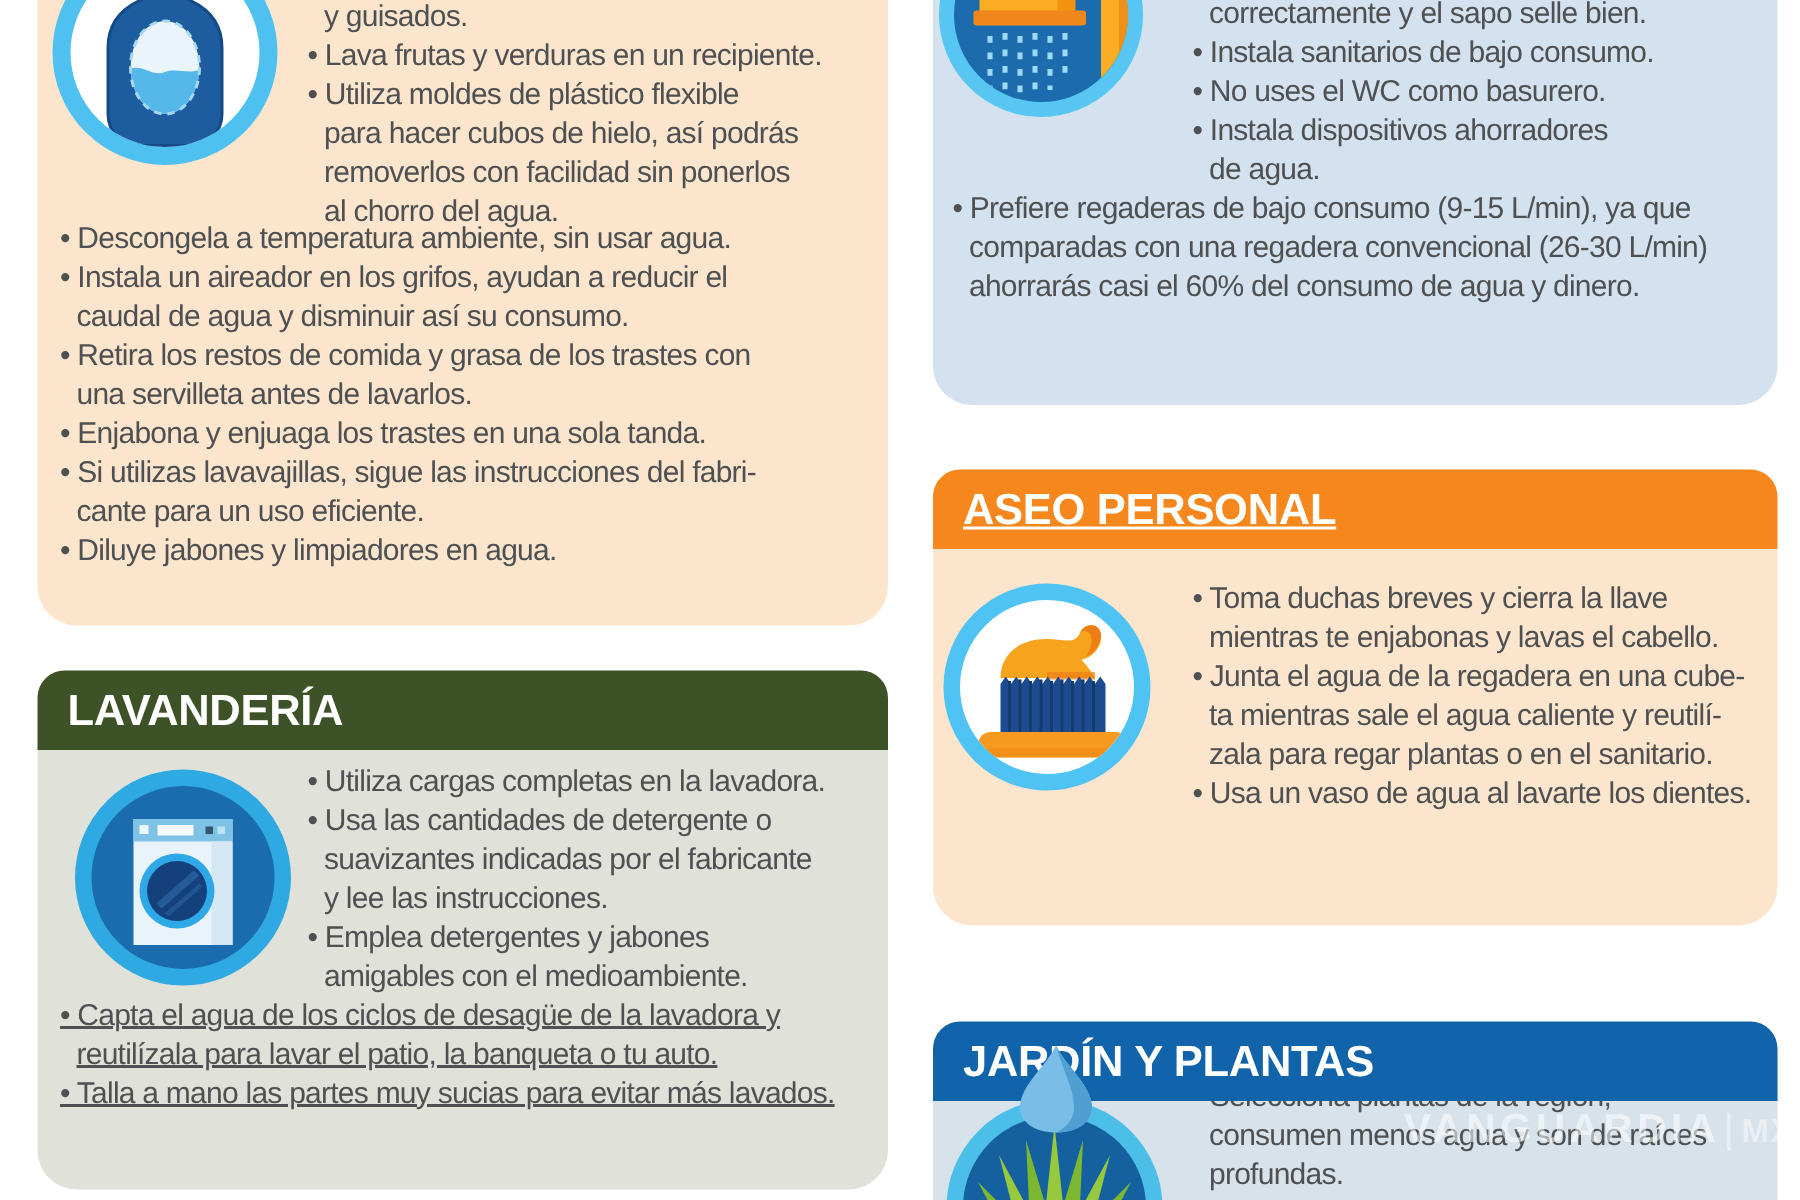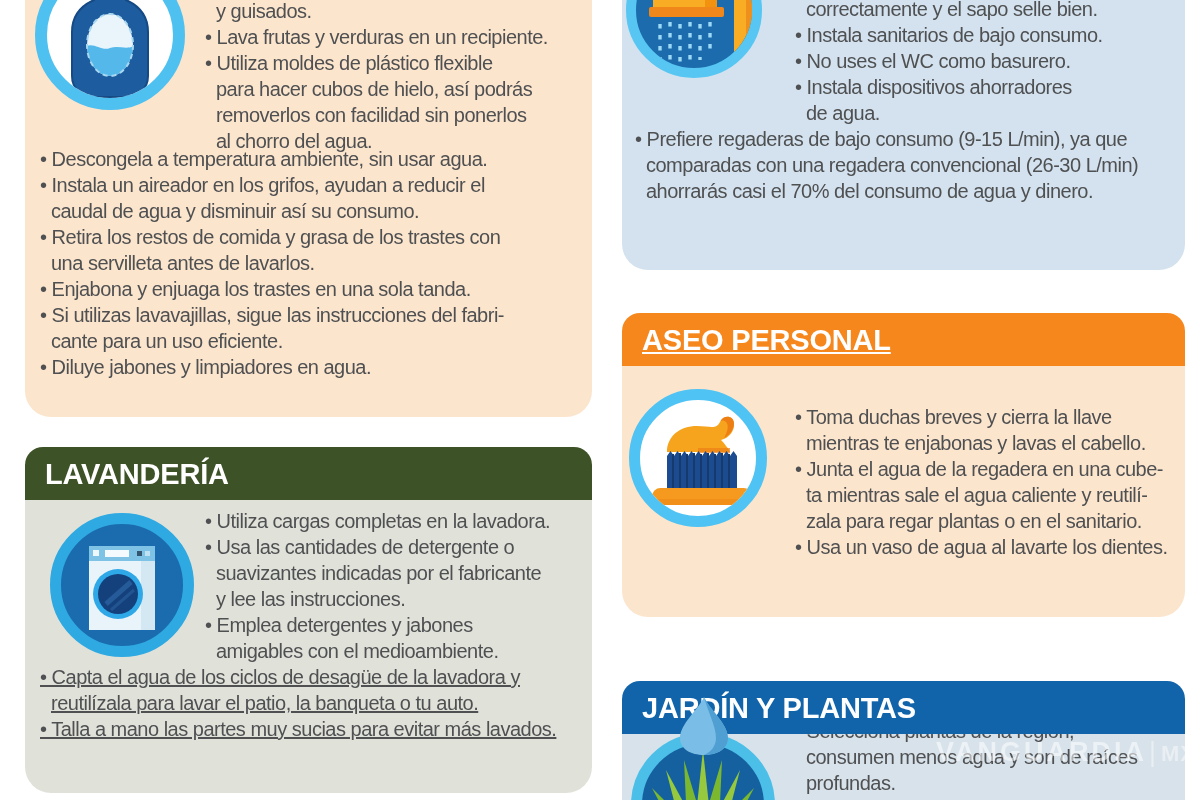--- a/index.html
+++ b/index.html
@@ -119,21 +119,21 @@
     <div class="ln cont">correctamente y el sapo selle bien.</div>
     <div class="ln">• Instala sanitarios de bajo consumo.</div>
     <div class="ln">• No uses el WC como basurero.</div>
     <div class="ln">• Instala dispositivos ahorradores</div>
     <div class="ln cont">de agua.</div>
   </div>
 
   <div class="tcol" style="left:635px;top:126px;">
     <div class="ln">• Prefiere regaderas de bajo consumo (9-15 L/min), ya que</div>
     <div class="ln cont">comparadas con una regadera convencional (26-30 L/min)</div>
-    <div class="ln cont">ahorrarás casi el 70% del consumo de agua y dinero.</div>
+    <div class="ln cont">ahorrarás casi el 60% del consumo de agua y dinero.</div>
   </div>
 
   <div class="hdr" style="left:622px;top:313px;width:563px;background:#f6871d;text-decoration:underline;">
     <span>ASEO PERSONAL</span>
   </div>
   <div class="panel" style="left:622px;top:366px;width:563px;height:251px;background:#fce5cd;border-radius:0 0 26px 26px;"></div>
 
   <div class="circle" style="left:629px;top:389px;width:138px;height:138px;border:11px solid #4fc3f3;background:#ffffff;">
     <svg viewBox="0 0 116 116" width="116" height="116">
       <path d="M27 52 C27 36 40 26 57 26 C70 26 76 30 80 22 C83 15 93 15 94 23 C95 31 89 38 81 40 C84 43 88 48 90 52 Z" fill="#f6a31e"></path>
@@ -149,21 +149,21 @@
           <line x1="68" y1="53" x2="68" y2="88"></line>
         <line x1="75" y1="54" x2="75" y2="88"></line>
           <line x1="82" y1="53" x2="82" y2="88"></line>
         <line x1="89" y1="54" x2="89" y2="88"></line>
       </g>
       <rect x="12" y="88" width="100" height="17" rx="8.5" fill="#f59a1e"></rect>
       <path d="M14 99 a8.5 8.5 0 0 0 6.5 6 h86 a8.5 8.5 0 0 0 5 -6 z" fill="#ef8716" opacity="0.55"></path>
     </svg>
   </div>
 
-  <div class="tcol" style="left:795px;top:404px;">
+  <div class="tcol" style="left:795px;top:386px;">
     <div class="ln">• Toma duchas breves y cierra la llave</div>
     <div class="ln cont">mientras te enjabonas y lavas el cabello.</div>
     <div class="ln">• Junta el agua de la regadera en una cube-</div>
     <div class="ln cont">ta mientras sale el agua caliente y reutilí-</div>
     <div class="ln cont">zala para regar plantas o en el sanitario.</div>
     <div class="ln">• Usa un vaso de agua al lavarte los dientes.</div>
   </div>
 
   <div class="hdr" style="left:622px;top:653px;width:563px;background:#1164a9;z-index:1;margin-top:28px;">
     <span>JARDÍN Y PLANTAS</span>

